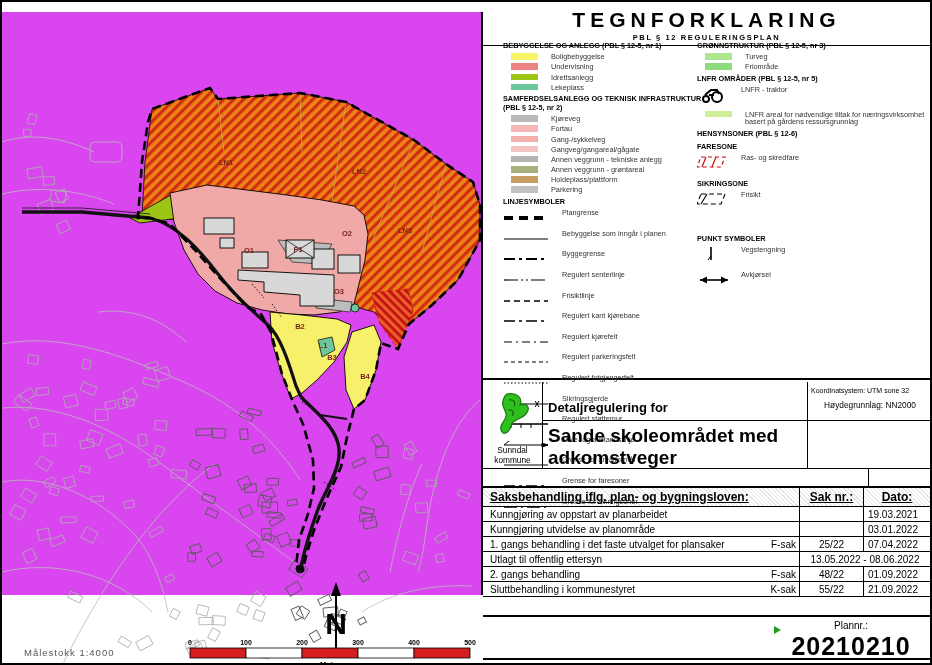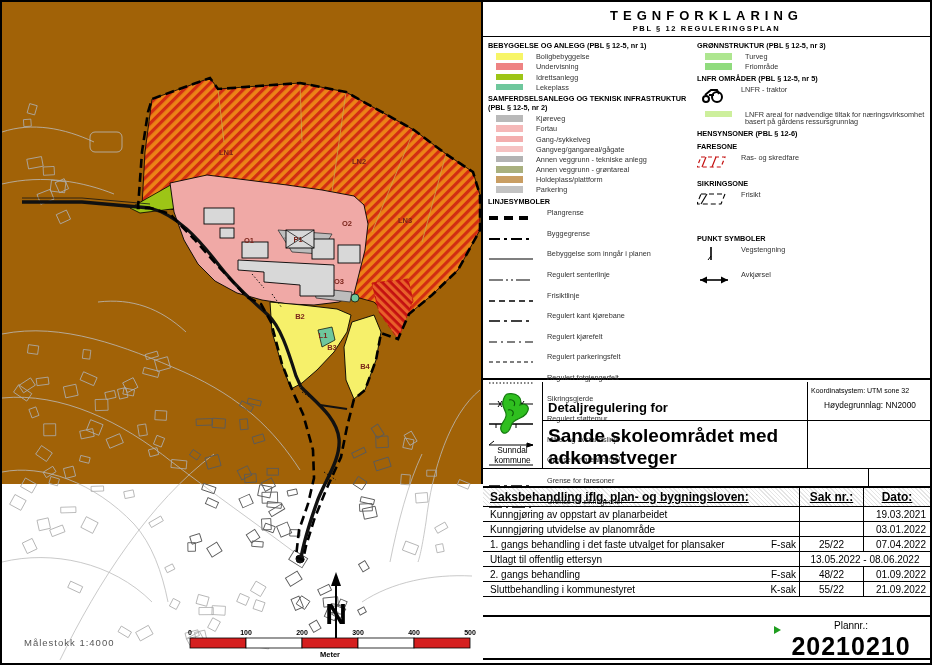--- a/index.html
+++ b/index.html
@@ -1,29 +1,29 @@
 <!DOCTYPE html>
 <html style="--plan_yellow: #F6F06A; --plan_pink: #F0A9A6; --plan_green: #9DC516; --plan_teal: #6EC79C; --hatch_base: #EC8316; --hatch_stripe: #D22D12; --fare_base: #E8602A; --fare_stripe: #C41010; --road_dark: #111111; --gray_area: #BDBDBD; --building: #D8D8D8; --scalebar_red: #D51F1F; --logo_green: #2FBF1F; --label_red: #7A241A;"><head>
 <meta charset="utf-8">
 <style>
   * { box-sizing: border-box; margin: 0; padding: 0; }
   html,body { background:#fff; }
   body { font-family:"Liberation Sans", sans-serif; color:#000; }
   #frame { position:relative; width:932px; height:665px; border:2px solid #000; background:#fff; overflow:hidden; }
 
   
-  #map-panel { position:absolute; left:0; top:0; width:481px; height:482px; border-right:2px solid #000; background:#a16207; }
+  #map-panel { position:absolute; left:0; top:10px; width:481px; height:583px; border-right:2px solid #000; background:#d946ef; }
   #map-svg { position:absolute; left:0; top:0; }
 
   
   #legend-panel { position:absolute; left:481px; top:0; width:447px; height:378px; border-bottom:2px solid #000; background:#fff; }
   #legend-header { position:absolute; left:0; top:0; width:100%; border-bottom:1px solid #000; text-align:center; padding:6px 0 3px 0; }
-  #legend-title { font-size:13px; font-weight:bold; letter-spacing:5px; }
+  #legend-title { font-size:21px; font-weight:bold; letter-spacing:5px; }
   #legend-subtitle { font-size:7.5px; font-weight:bold; letter-spacing:1.6px; margin-top:1px; }
-  #legend-left  { position:absolute; left:5px;  top:36px; width:206px; }
+  #legend-left  { position:absolute; left:20px;  top:36px; width:206px; }
   #legend-right { position:absolute; left:214px; top:36px; width:230px; }
   .legend-heading { font-size:7.3px; font-weight:bold; line-height:8.6px; margin-top:4px; color:#000; }
   .legend-row { display:flex; align-items:flex-start; margin-top:2.6px; }
   .legend-row .swatch { flex:0 0 auto; width:27px; height:6.5px; margin-left:8px; }
   .legend-row .sample { flex:0 0 auto; margin-left:0px; }
   .legend-row .lbl { font-size:7.3px; line-height:7.6px; color:#333; margin-left:13px; }
   .legend-row.sym .lbl { margin-left:10px; }
 
   
   .hline { position:absolute; background:#000; height:1px; }
@@ -36,21 +36,21 @@
   #datum-text { position:absolute; left:809px; top:398px; width:118px; font-size:8.3px; text-align:center; }
 
   
   #case-table { position:absolute; left:481px; top:484px; width:447px; border-top:2px solid #000; }
   .ct-row { display:flex; border-bottom:1px solid #000; height:15px; font-size:10px; align-items:center; }
   .ct-row.header { height:19px; font-weight:bold; font-size:12px;
      background-image:repeating-linear-gradient(45deg, rgba(0,0,0,0.10) 0 1px, transparent 1px 3px);text-decoration:underline; }
   .ct-desc { flex:0 0 317px; display:flex; align-items:center; padding-left:7px; padding-right:3px; border-right:1px solid #000; height:100%; }
   .ct-desc .casetype { margin-left:auto;padding-left:25px; }
   .ct-sak  { flex:0 0 64px; text-align:center; border-right:1px solid #000; height:100%; line-height:15px; }
-  .ct-dato { flex:1 1 auto; text-align:right; padding-right:4px; height:100%; line-height:15px; }
+  .ct-dato { flex:1 1 auto; text-align:right; padding-right:12px; height:100%; line-height:15px; }
   .ct-row.header .ct-sak, .ct-row.header .ct-dato { line-height:19px; text-align:center; padding-right:0; }
   .ct-merged { flex:1 1 auto; text-align:center; height:100%; line-height:15px; }
 
   
   #footer-box { position:absolute; left:481px; top:613px; width:447px; height:45px; border-top:2px solid #000; border-bottom:2px solid #000; }
   #footer-left { position:absolute; left:0; top:0; width:289px; height:100%; border-right:1px solid #000; text-align:center; font-size:10.3px; padding-top:10px; }
   #footer-right { position:absolute; left:289px; top:0; right:0; height:100%; text-align:center; }
   #plannr-label { font-size:10px; margin-top:3px; }
   #plannr-value { font-size:25px; font-weight:bold; letter-spacing:1px; margin-top:1px; }
   #green-mark { position:absolute; left:291px; top:9px; width:0; height:0;
@@ -356,29 +356,29 @@
         </div>
         <div class="legend-heading">LINJESYMBOLER</div>
         <div class="legend-row">
           <span class="sample"><svg width="46" height="10" viewBox="0 0 46 10">
               <line x1="1" y1="5" x2="45" y2="5" stroke="#000" stroke-width="4" stroke-dasharray="9 6"></line>
             </svg></span>
           <span class="lbl">Plangrense</span>
         </div>
         <div class="legend-row">
           <span class="sample"><svg width="46" height="10" viewBox="0 0 46 10">
+              <line x1="1" y1="5" x2="45" y2="5" stroke="#000" stroke-width="1.2"></line>
+            </svg></span>
+          <span class="lbl">Bebyggelse som inngår i planen</span>
+        </div>
+        <div class="legend-row">
+          <span class="sample"><svg width="46" height="10" viewBox="0 0 46 10">
               <line x1="1" y1="5" x2="45" y2="5" stroke="#000" stroke-width="2.2" stroke-dasharray="11 4 3 4"></line>
             </svg></span>
           <span class="lbl">Byggegrense</span>
-        </div>
-        <div class="legend-row">
-          <span class="sample"><svg width="46" height="10" viewBox="0 0 46 10">
-              <line x1="1" y1="5" x2="45" y2="5" stroke="#000" stroke-width="1.2"></line>
-            </svg></span>
-          <span class="lbl">Bebyggelse som inngår i planen</span>
         </div>
         <div class="legend-row">
           <span class="sample"><svg width="46" height="10" viewBox="0 0 46 10">
               <line x1="1" y1="5" x2="45" y2="5" stroke="#000" stroke-width="1.2" stroke-dasharray="14 3 2 3 2 3"></line>
             </svg></span>
           <span class="lbl">Regulert senterlinje</span>
         </div>
         <div class="legend-row">
           <span class="sample"><svg width="46" height="10" viewBox="0 0 46 10">
               <line x1="1" y1="5" x2="45" y2="5" stroke="#000" stroke-width="1.6" stroke-dasharray="6 4"></line>

